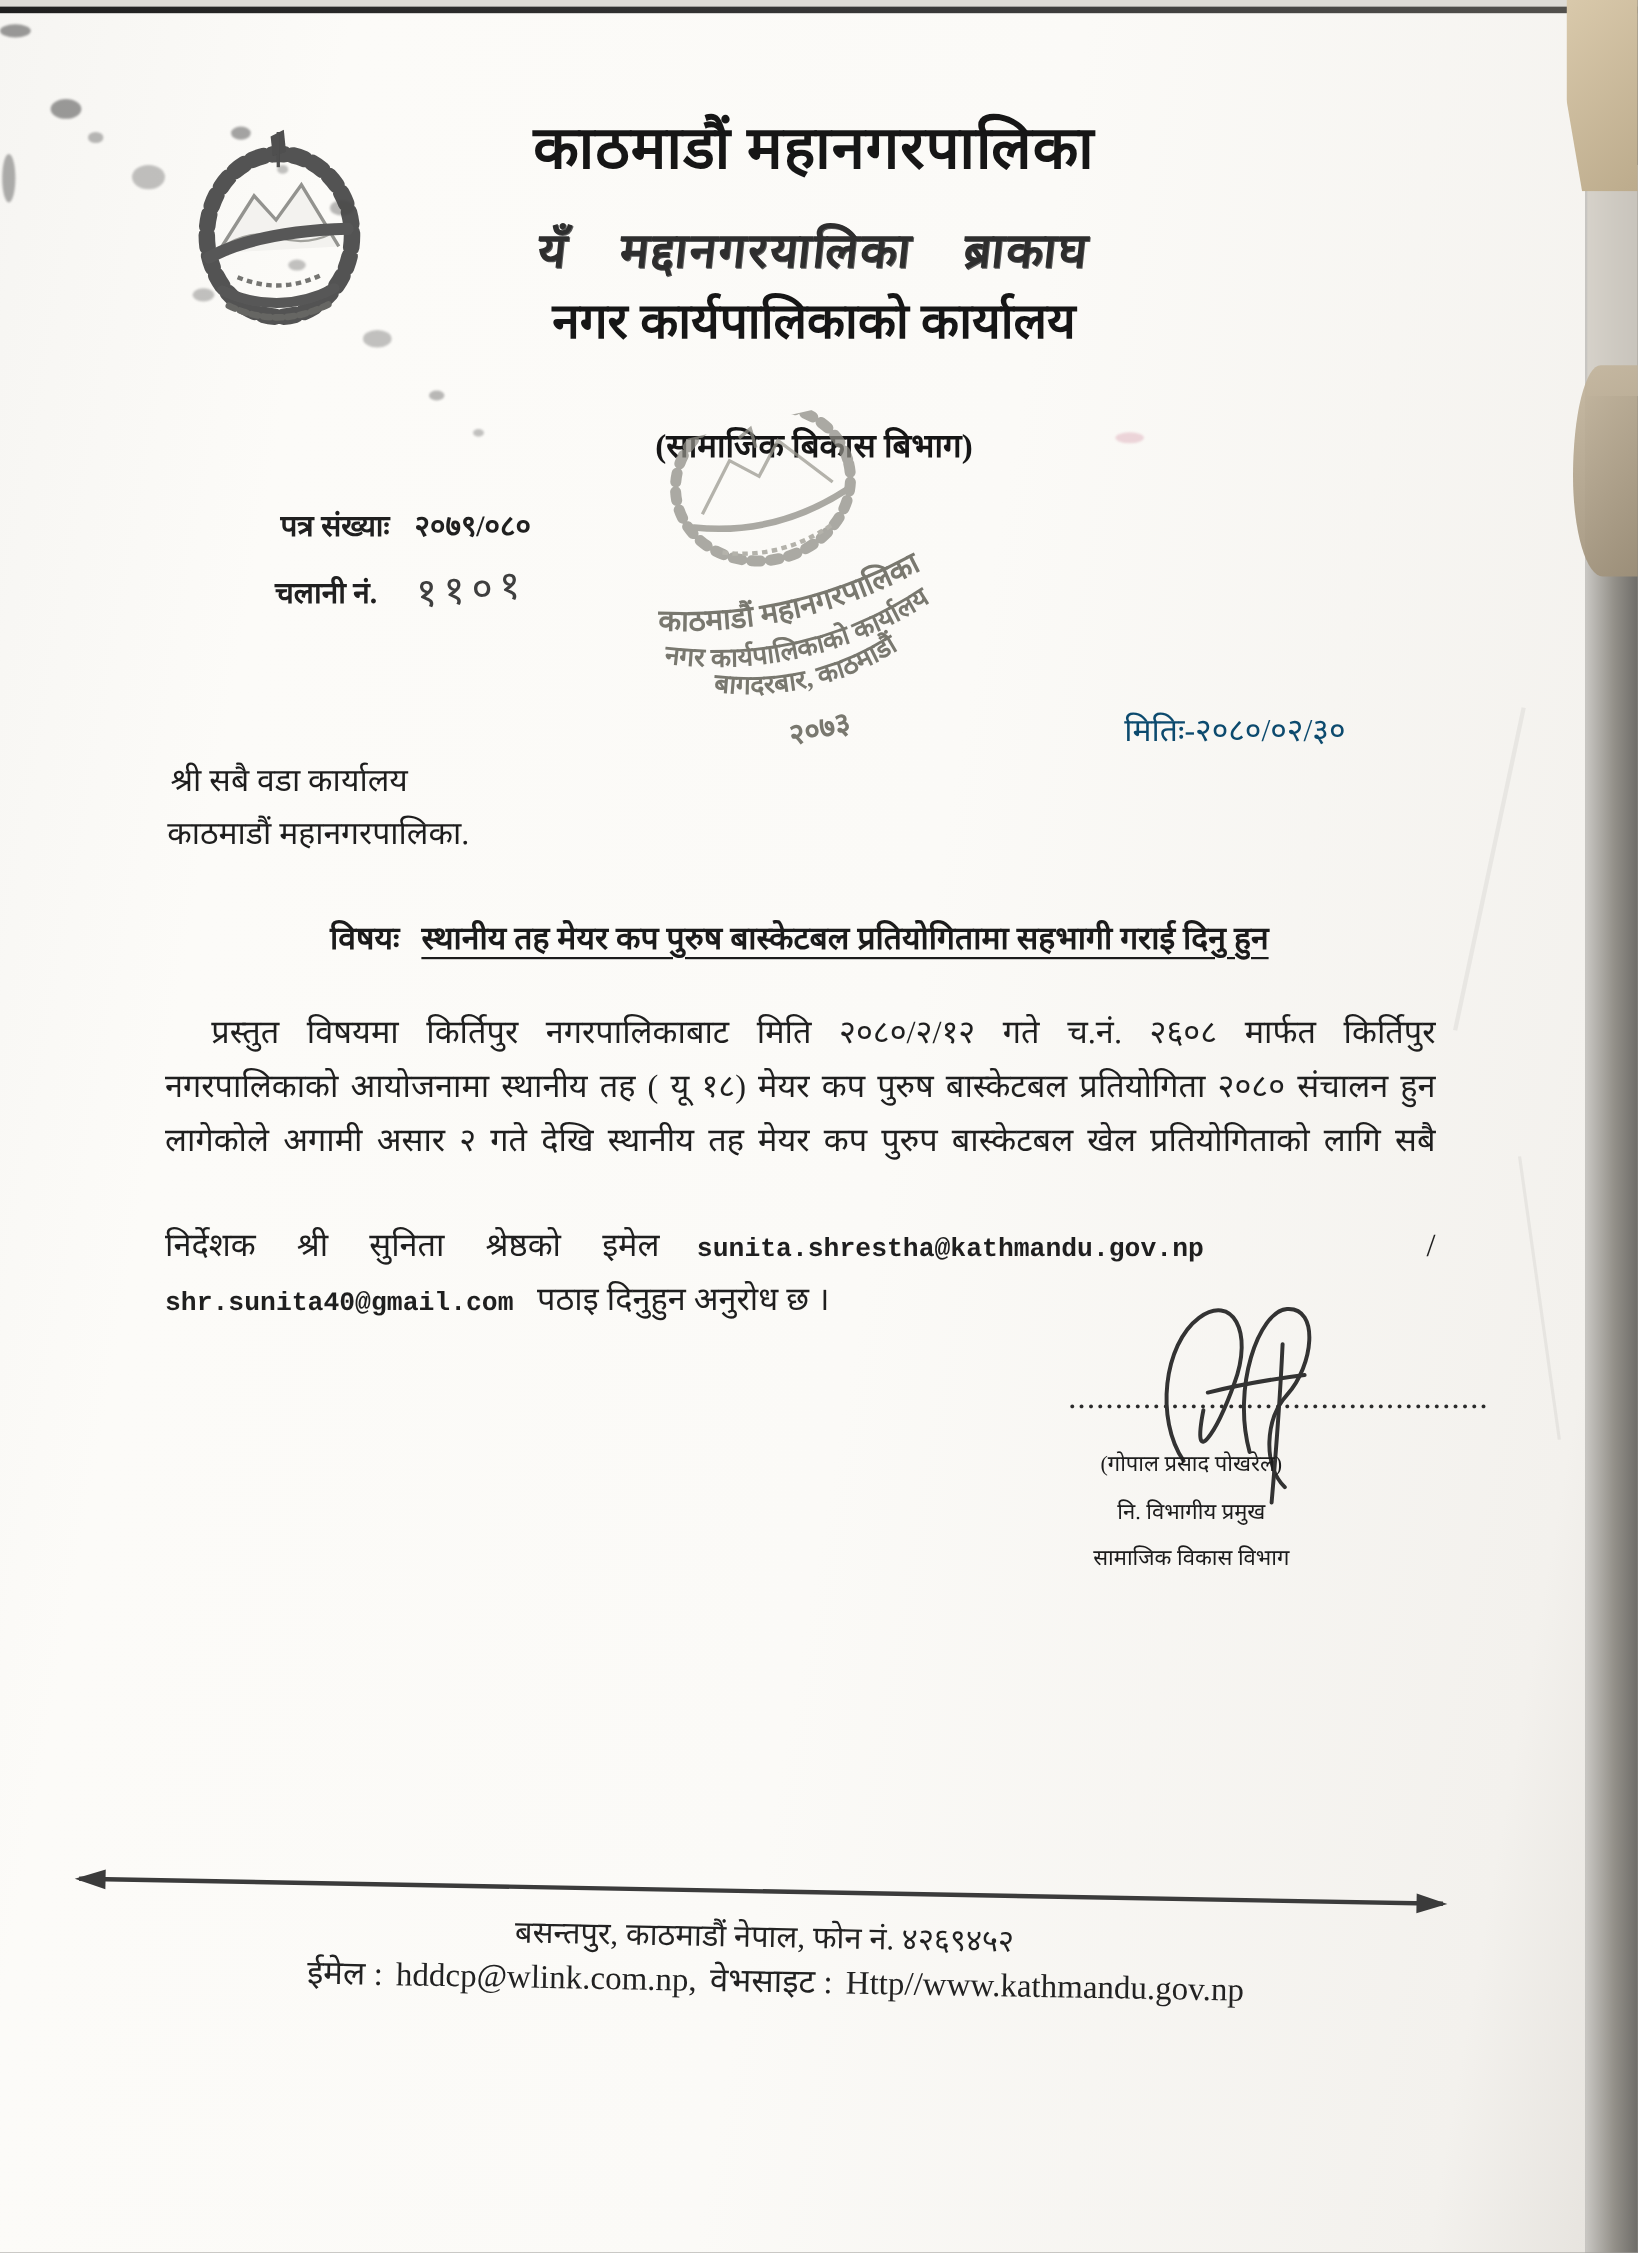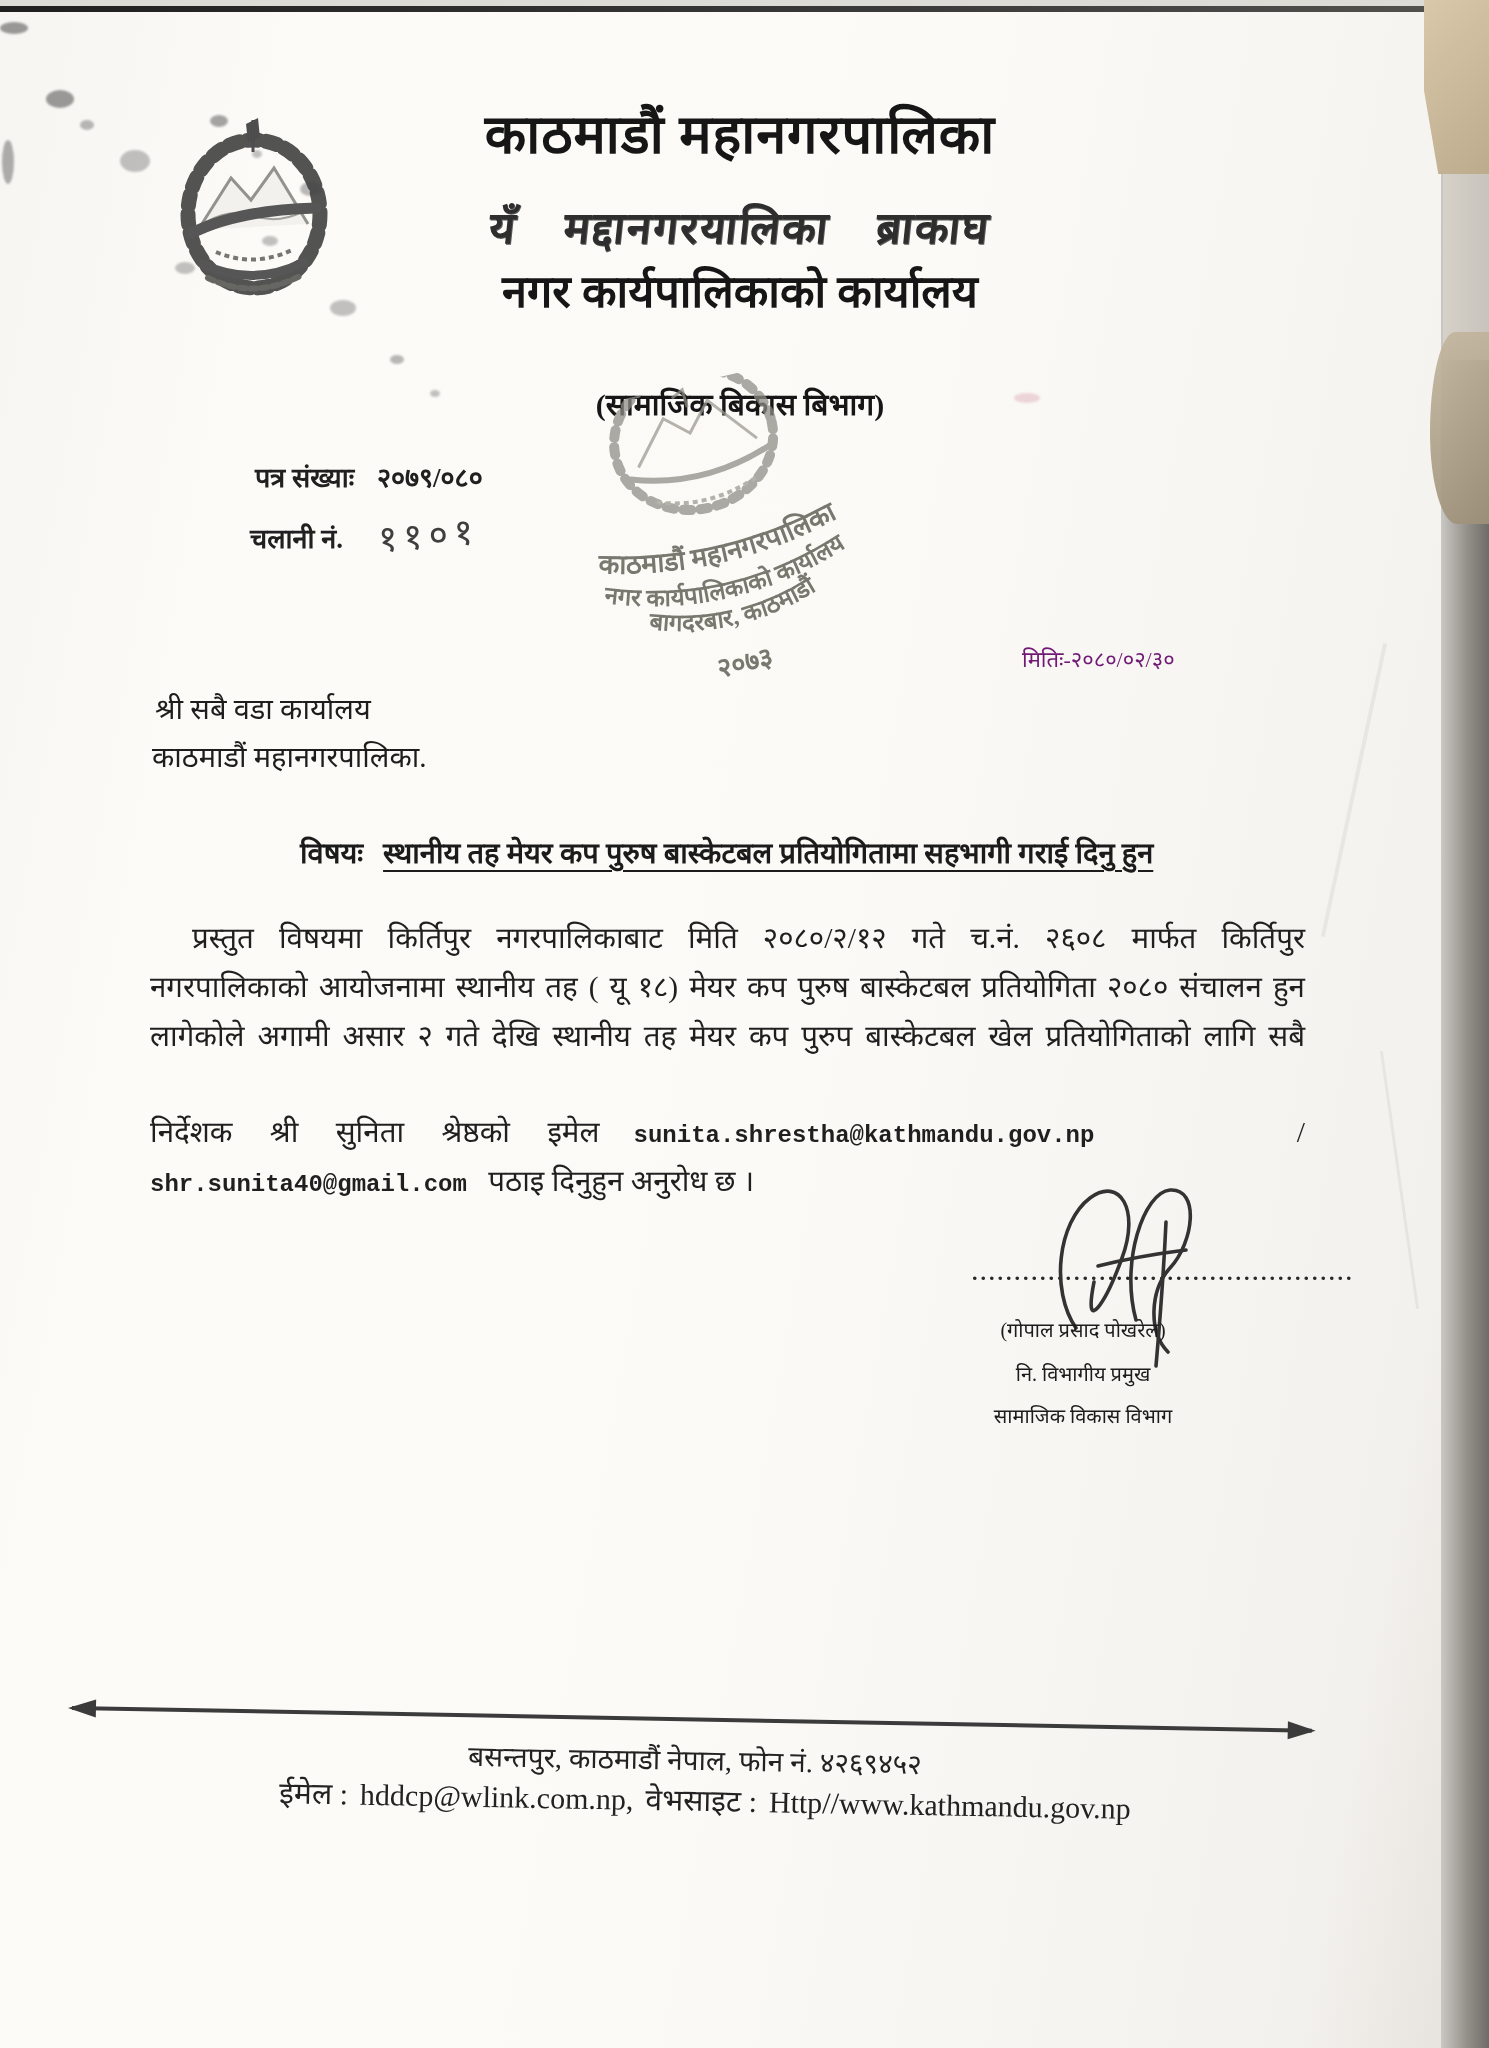--- a/index.html
+++ b/index.html
@@ -34,21 +34,21 @@
   .h3{top:259px;font-size:45px;}
   .h4{top:329px;font-size:37px;}
   .h5{top:383px;font-size:30px;}
 
   
   .ref{font-size:27px;font-weight:700;color:#202020;}
   .hand{font-family:"DejaVu Sans",sans-serif;font-weight:400;font-size:37px;color:#3f3f3f;
         transform:rotate(-5deg);letter-spacing:6px;}
 
   
-  .dateline{left:1022px;top:643px;width:290px;font-size:22px;color:#701a75;}
+  .dateline{left:1022px;top:643px;width:290px;font-size:29px;color:#0c4a6e;}
   .addr1{left:155px;top:688px;font-size:29px;}
   .addr2{left:152px;top:736px;font-size:29px;}
 
   
   .subject{left:300px;top:832px;width:900px;font-size:29px;font-weight:600;color:#1b1b1b;}
   .subject .lbl{margin-right:20px;}
   .subject .txt{text-decoration:underline;text-underline-offset:7px;text-decoration-thickness:2px;}
 
   
   .bline{left:150px;width:1155px;font-size:29.5px;color:#1f1f1f;

